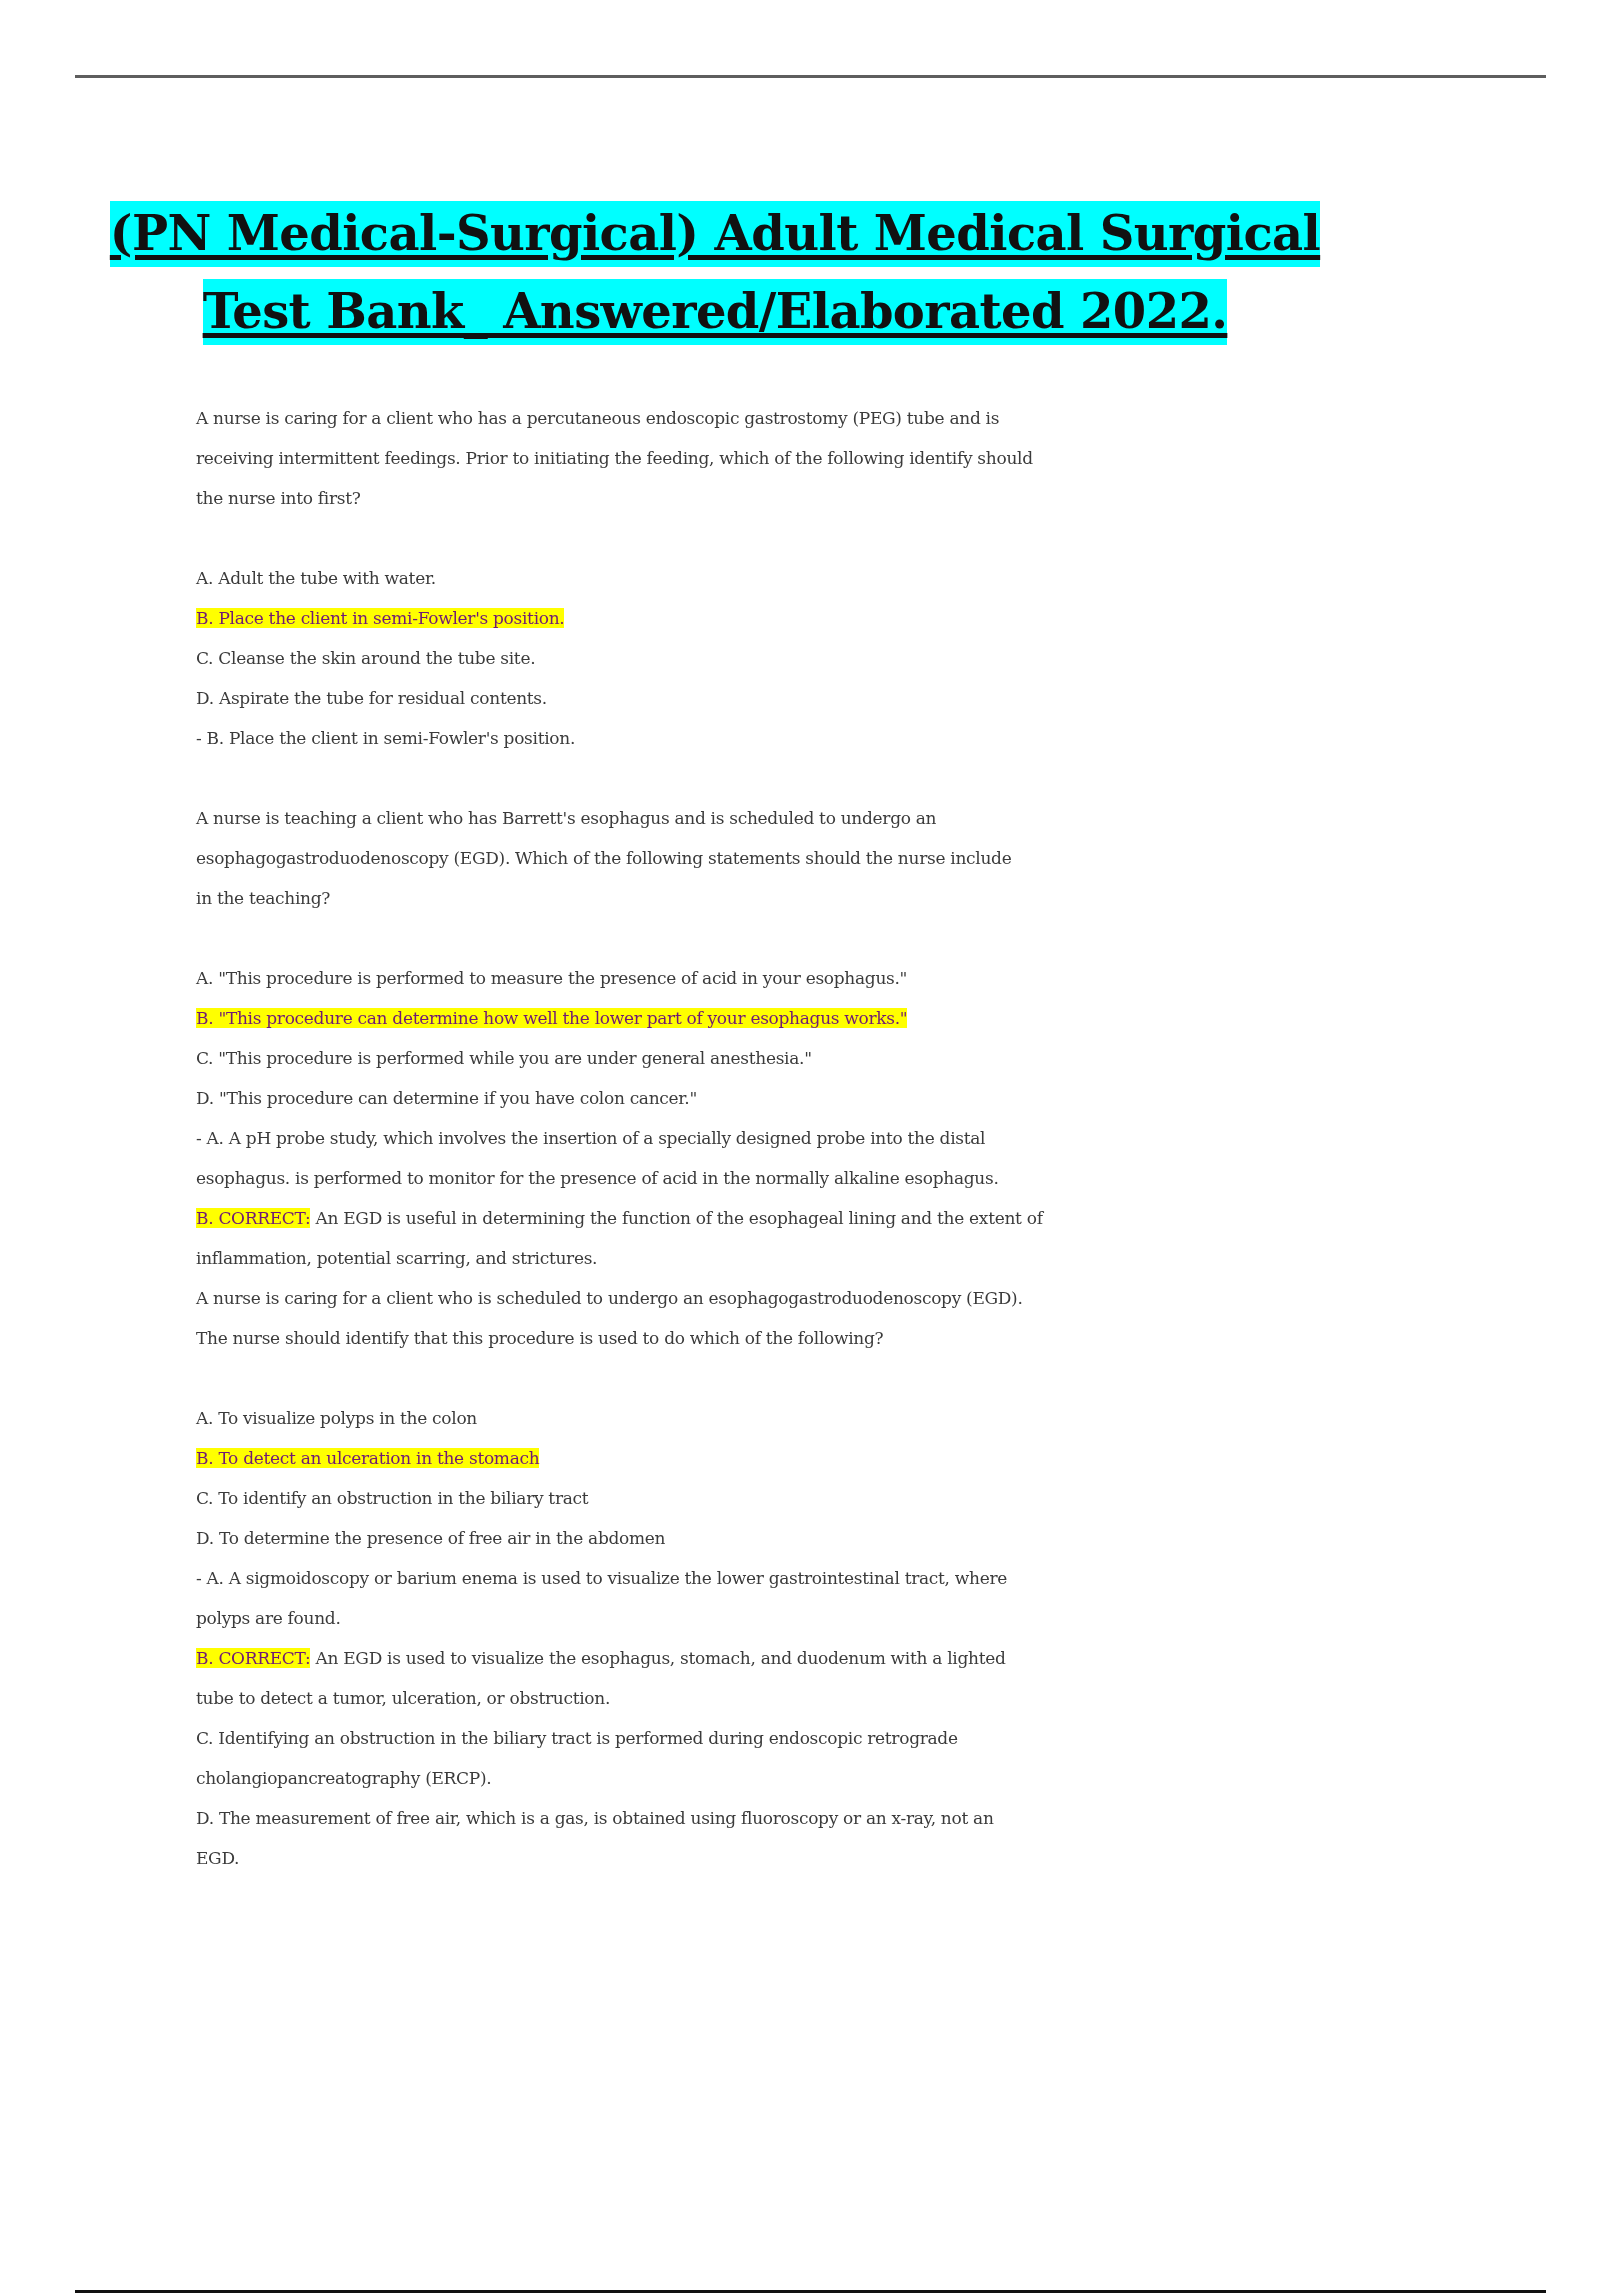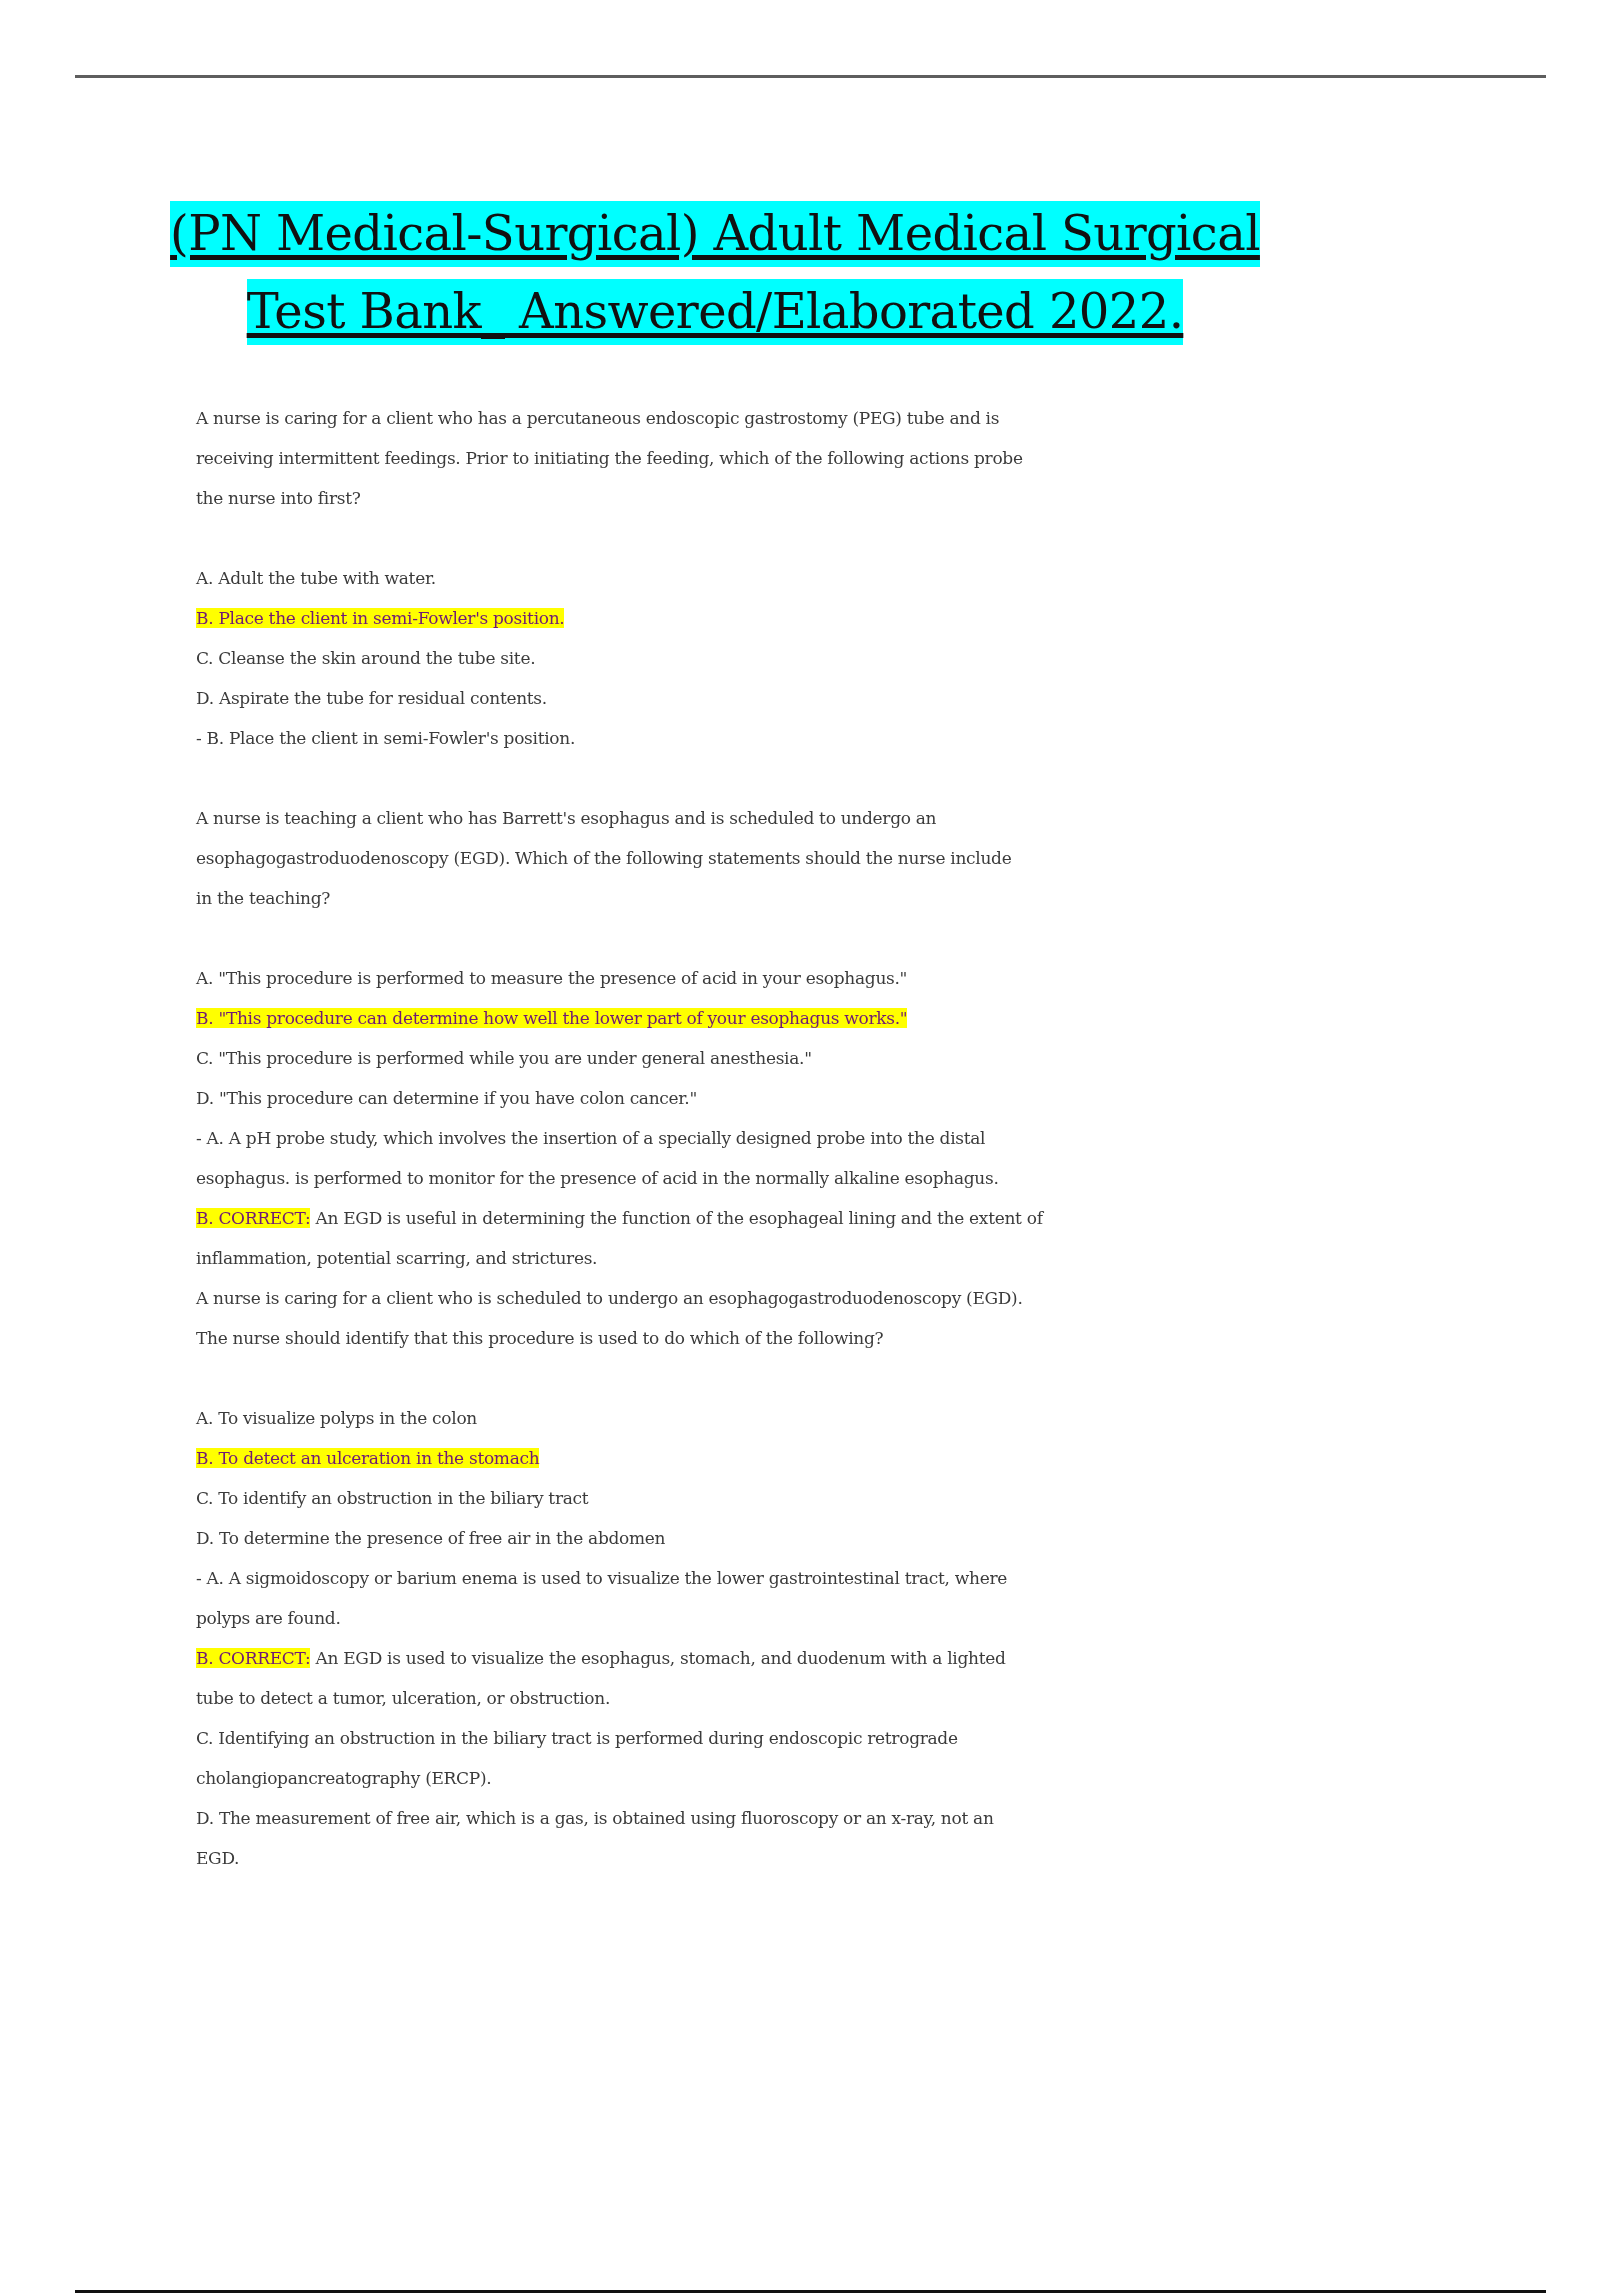--- a/index.html
+++ b/index.html
@@ -31,21 +31,21 @@
     height: 3.9px;
     background: #111111;
   }
   .title {
     position: absolute;
     left: 0;
     top: 194px;
     width: 1430px;
     text-align: center;
     font-family: "DejaVu Serif", "Liberation Serif", serif;
-    font-weight: normal;
+    font-weight: bold;
     font-size: 48px;
     line-height: 78px;
     color: #111111;
     letter-spacing: -0.6px;
   }
   .title-line {
     display: block;
   }
   .title-line span {
     background: #00ffff;
@@ -84,21 +84,21 @@
 
 <div class="title">
   <span class="title-line"><span>(PN Medical-Surgical) Adult Medical Surgical</span></span>
   <span class="title-line"><span>Test Bank_ Answered/Elaborated 2022.</span></span>
 </div>
 
 <div class="content">
 
   <div>
     <span class="line">A nurse is caring for a client who has a percutaneous endoscopic gastrostomy (PEG) tube and is</span>
-    <span class="line">receiving intermittent feedings. Prior to initiating the feeding, which of the following actions probe</span>
+    <span class="line">receiving intermittent feedings. Prior to initiating the feeding, which of the following identify should</span>
     <span class="line">the nurse into first?</span>
     <span class="gap"></span>
     <span class="line"><span>A. Adult the tube with water.</span></span>
     <span class="line"><span class="hl">B. Place the client in semi-Fowler's position.</span></span>
     <span class="line"><span>C. Cleanse the skin around the tube site.</span></span>
     <span class="line"><span>D. Aspirate the tube for residual contents.</span></span>
     <span class="line"><span>- B. Place the client in semi-Fowler's position.</span></span>
     <span class="gap"></span>
   </div>
 

